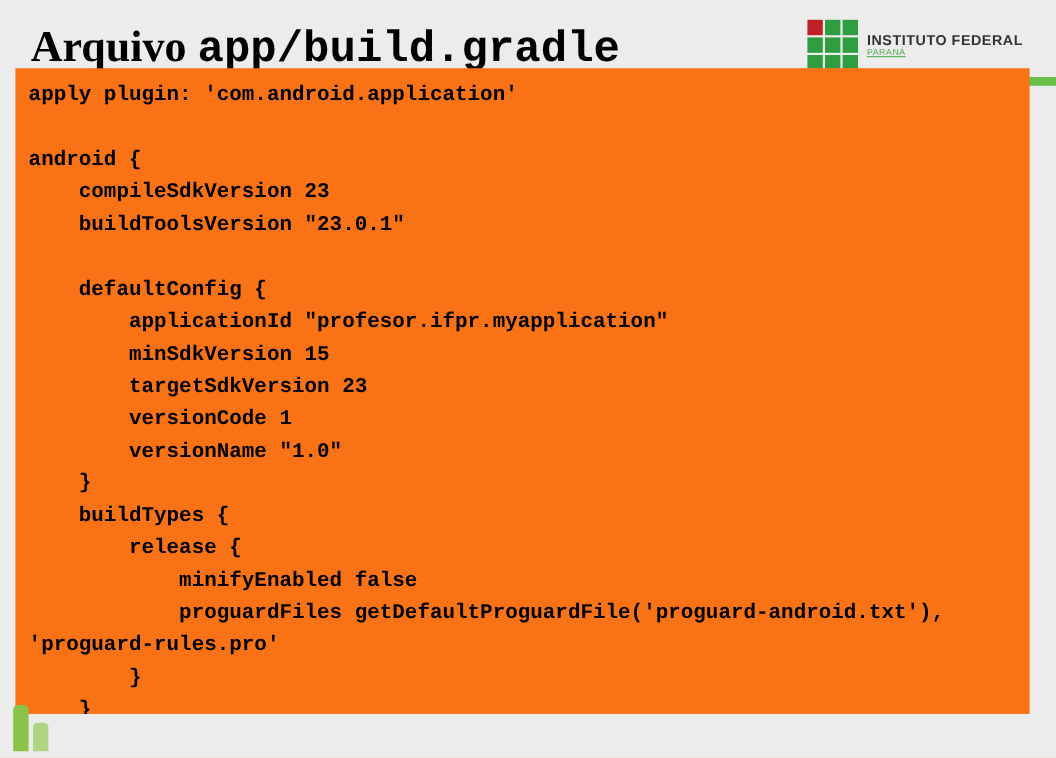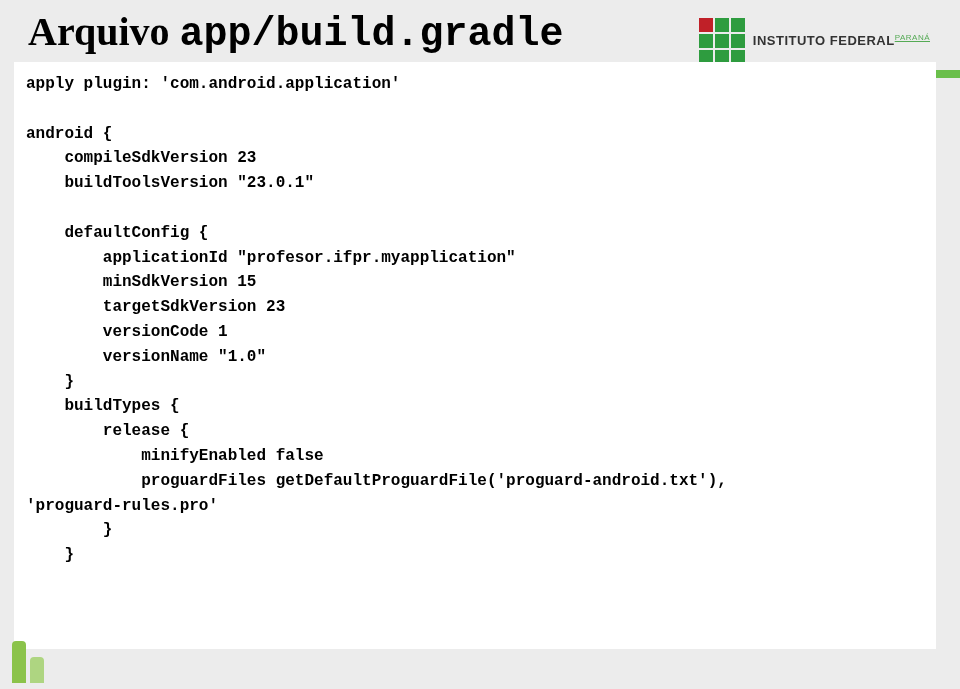--- a/index.html
+++ b/index.html
@@ -13,21 +13,21 @@
   }
   .slide {
     position: absolute;
     top: 0; left: 0; right: 0; bottom: 0;
   }
   .title {
     font-family: Georgia, "Times New Roman", serif;
     font-size: 40px;
     font-weight: bold;
     color: #000;
-    padding: 8px 0 0 28px;
+    padding: 18px 0 0 28px;
   }
   .title .mono {
     font-family: "Courier New", monospace;
   }
   .logo-block {
     position: absolute;
     top: 18px;
     right: 30px;
     display: flex;
     align-items: center;
@@ -36,45 +36,45 @@
   .logo-squares {
     display: grid;
     grid-template-columns: repeat(3, 14px);
     grid-template-rows: repeat(3, 14px);
     gap: 2px;
   }
   .sq { width: 14px; height: 14px; background: #2e9c3f; }
   .sq.red { background: #c02028; }
   .logo-text {
     display: flex;
-    flex-direction: row;
+    flex-direction: column;
     line-height: 1.05;
     font-family: Arial, sans-serif;
   }
   .logo-text .l1 { font-size: 13px; font-weight: bold; color: #333; letter-spacing: 0.5px; }
   .logo-text .l2 { font-size: 8px; color: #5a5; letter-spacing: 0.5px; text-decoration: underline; }
   .green-bar {
     position: absolute;
     top: 70px;
     right: 0;
     width: 70px;
     height: 8px;
     background: #6abf4b;
   }
   .code-block {
     position: absolute;
     top: 62px;
     left: 14px;
     right: 24px;
     bottom: 40px;
-    background: #ffffff;
+    background: #f97316;
     padding: 10px 12px;
     font-family: "Courier New", monospace;
     font-weight: bold;
-    font-size: 16px;
+    font-size: 19px;
     line-height: 1.55;
     color: #000;
     white-space: pre;
     overflow: hidden;
   }
   .decor {
     position: absolute;
     left: 12px;
     bottom: 6px;
     display: flex;

